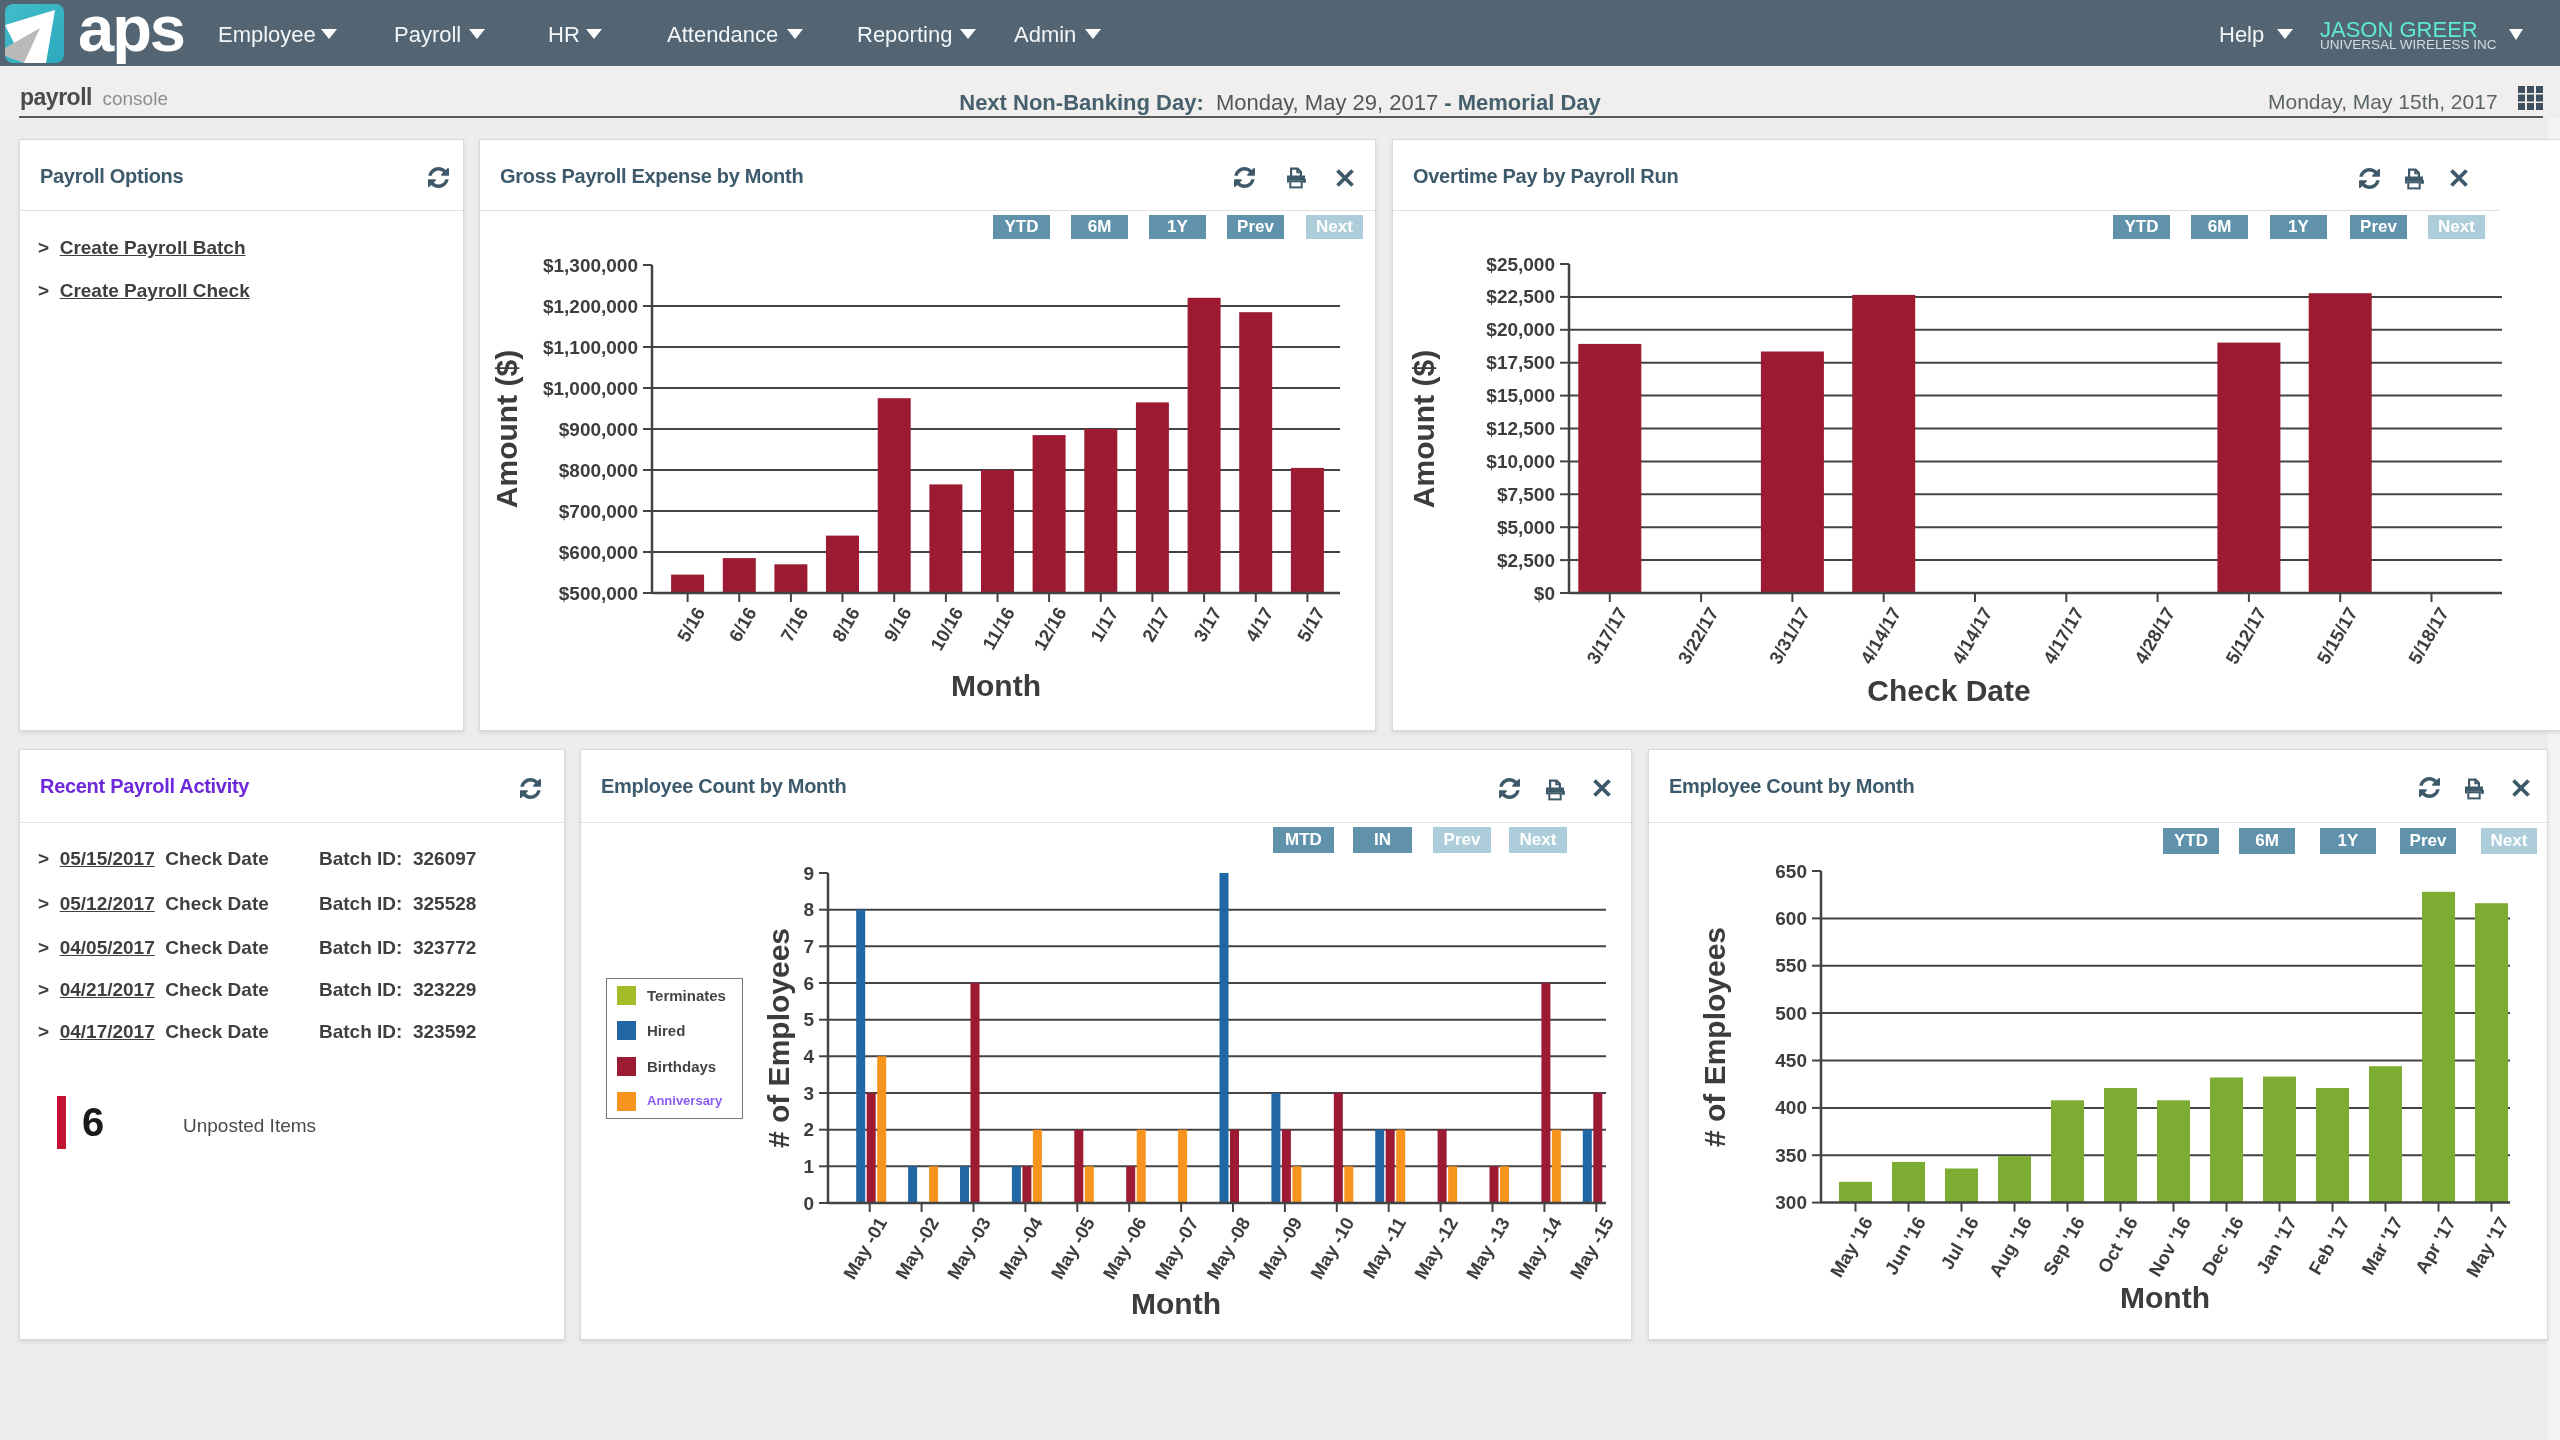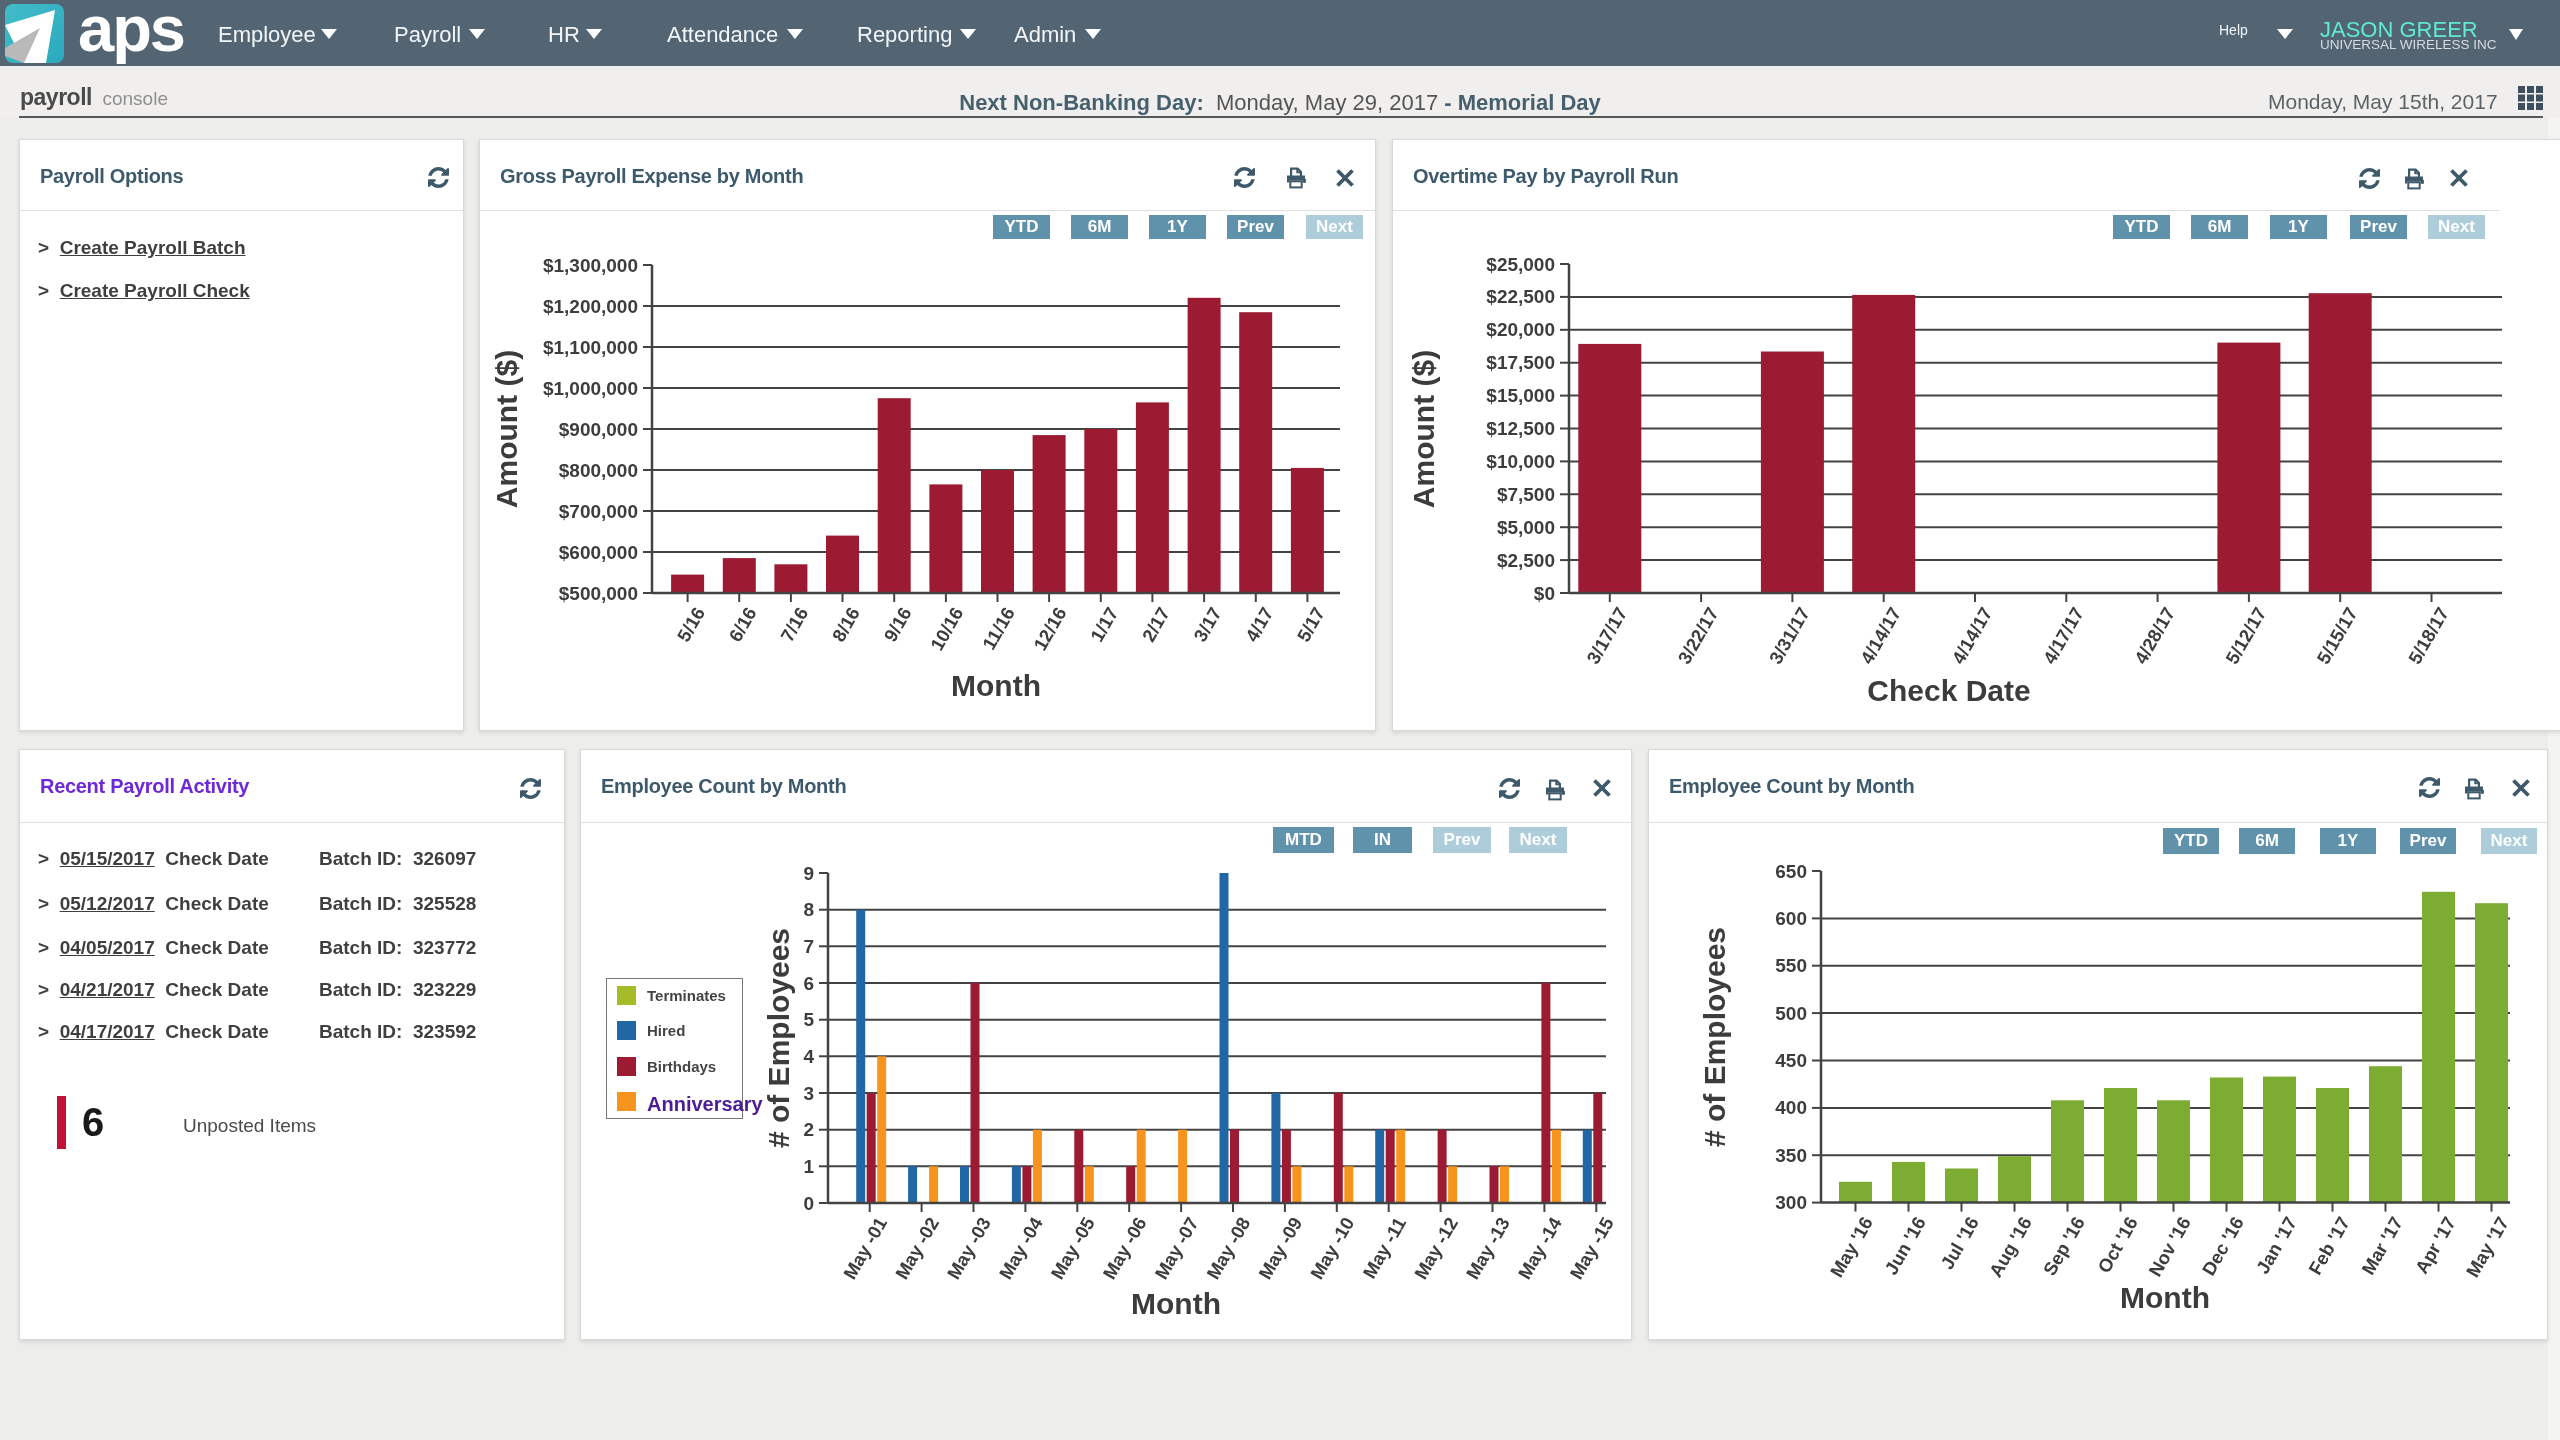--- a/index.html
+++ b/index.html
@@ -22,21 +22,21 @@
     <div class="abs" style="left:394px;top:22px;font-size:22px;color:#f3f6f8">Payroll</div>
     <div style="position:absolute;left:469px;top:29px;width:0;height:0;border-left:8px solid transparent;border-right:8px solid transparent;border-top:10px solid #ffffff"></div>
     <div class="abs" style="left:548px;top:22px;font-size:22px;color:#f3f6f8">HR</div>
     <div style="position:absolute;left:586px;top:29px;width:0;height:0;border-left:8px solid transparent;border-right:8px solid transparent;border-top:10px solid #ffffff"></div>
     <div class="abs" style="left:667px;top:22px;font-size:22px;color:#f3f6f8">Attendance</div>
     <div style="position:absolute;left:787px;top:29px;width:0;height:0;border-left:8px solid transparent;border-right:8px solid transparent;border-top:10px solid #ffffff"></div>
     <div class="abs" style="left:857px;top:22px;font-size:22px;color:#f3f6f8">Reporting</div>
     <div style="position:absolute;left:960px;top:29px;width:0;height:0;border-left:8px solid transparent;border-right:8px solid transparent;border-top:10px solid #ffffff"></div>
     <div class="abs" style="left:1014px;top:22px;font-size:22px;color:#f3f6f8">Admin</div>
     <div style="position:absolute;left:1085px;top:29px;width:0;height:0;border-left:8px solid transparent;border-right:8px solid transparent;border-top:10px solid #ffffff"></div>
-    <div class="abs" style="left:2219px;top:22px;font-size:14px;color:#f3f6f8">Help</div>
+    <div class="abs" style="left:2219px;top:22px;font-size:22px;color:#f3f6f8">Help</div>
     <div style="position:absolute;left:2277px;top:29px;width:0;height:0;border-left:8px solid transparent;border-right:8px solid transparent;border-top:10px solid #ffffff"></div>
     <div class="abs" style="left:2320px;top:17px;font-size:22px;font-weight:normal;color:#5eead4">JASON GREER</div>
     <div class="abs" style="left:2320px;top:37px;font-size:13.5px;color:#d5dbdf">UNIVERSAL WIRELESS INC</div>
     <div style="position:absolute;left:2509px;top:29px;width:0;height:0;border-left:7px solid transparent;border-right:7px solid transparent;border-top:11px solid #ffffff"></div>
   </div>
 <div class="abs" style="left:0;top:66px;width:2560px;height:52px;background:#f0efed"></div>
 <div class="abs" style="left:19px;top:116px;width:2524px;height:2px;background:#57585a"></div>
 <div class="abs" style="left:20px;top:84px"><span style="font-size:23px;font-weight:bold;color:#4a4a4a;letter-spacing:-0.5px">payroll</span><span style="font-size:19px;color:#8f8f8f">&nbsp;&nbsp;console</span></div>
 <div class="abs" style="left:0;top:90px;width:2560px;text-align:center;font-size:22px;color:#555"><b style="color:#46606e">Next Non-Banking Day:</b>&nbsp; Monday, May 29, 2017 <b style="color:#46606e">- Memorial Day</b></div>
 <div class="abs" style="left:2268px;top:90px;width:232px;font-size:21px;color:#5a6468">Monday, May 15th, 2017</div>
@@ -278,21 +278,21 @@
     <div style="position:absolute;left:852px;top:77px;width:58px;height:26px;background:#aecddb;color:#fff;font-weight:bold;font-size:17px;line-height:26px;text-align:center">Prev</div>
     <div style="position:absolute;left:928px;top:77px;width:58px;height:26px;background:#aecddb;color:#fff;font-weight:bold;font-size:17px;line-height:26px;text-align:center">Next</div>
     <div class="abs" style="left:25px;top:228px;width:137px;height:141px;border:1.5px solid #777;box-sizing:border-box;background:#fff"></div>
     <div class="abs" style="left:36px;top:236px;width:19px;height:19px;background:#a5bc28"></div>
     <div class="abs" style="left:66px;top:237px;font-size:15px;font-weight:600;color:#444">Terminates</div>
     <div class="abs" style="left:36px;top:271px;width:19px;height:19px;background:#2167a5"></div>
     <div class="abs" style="left:66px;top:272px;font-size:15px;font-weight:600;color:#444">Hired</div>
     <div class="abs" style="left:36px;top:307px;width:19px;height:19px;background:#9c1b33"></div>
     <div class="abs" style="left:66px;top:308px;font-size:15px;font-weight:600;color:#444">Birthdays</div>
     <div class="abs" style="left:36px;top:342px;width:19px;height:19px;background:#f7941e"></div>
-    <div class="abs" style="left:66px;top:343px;font-size:20px;font-weight:600;color:#4c1d95">Anniversary</div>
+    <div class="abs" style="left:66px;top:343px;font-size:13px;font-weight:600;color:#8b5cf6">Anniversary</div>
     <svg style="position:absolute;left:0;top:0" width="1052" height="591" viewBox="0 0 1052 591">
       <line x1="247" y1="159.7" x2="1025" y2="159.7" stroke="#434343" stroke-width="2"></line>
       <line x1="247" y1="196.3" x2="1025" y2="196.3" stroke="#434343" stroke-width="2"></line>
       <line x1="247" y1="233.0" x2="1025" y2="233.0" stroke="#434343" stroke-width="2"></line>
       <line x1="247" y1="269.7" x2="1025" y2="269.7" stroke="#434343" stroke-width="2"></line>
       <line x1="247" y1="306.3" x2="1025" y2="306.3" stroke="#434343" stroke-width="2"></line>
       <line x1="247" y1="343.0" x2="1025" y2="343.0" stroke="#434343" stroke-width="2"></line>
       <line x1="247" y1="379.7" x2="1025" y2="379.7" stroke="#434343" stroke-width="2"></line>
       <line x1="247" y1="416.3" x2="1025" y2="416.3" stroke="#434343" stroke-width="2"></line>
       <rect x="275.2" y="159.7" width="9" height="293.3" fill="#2167a5"></rect>

